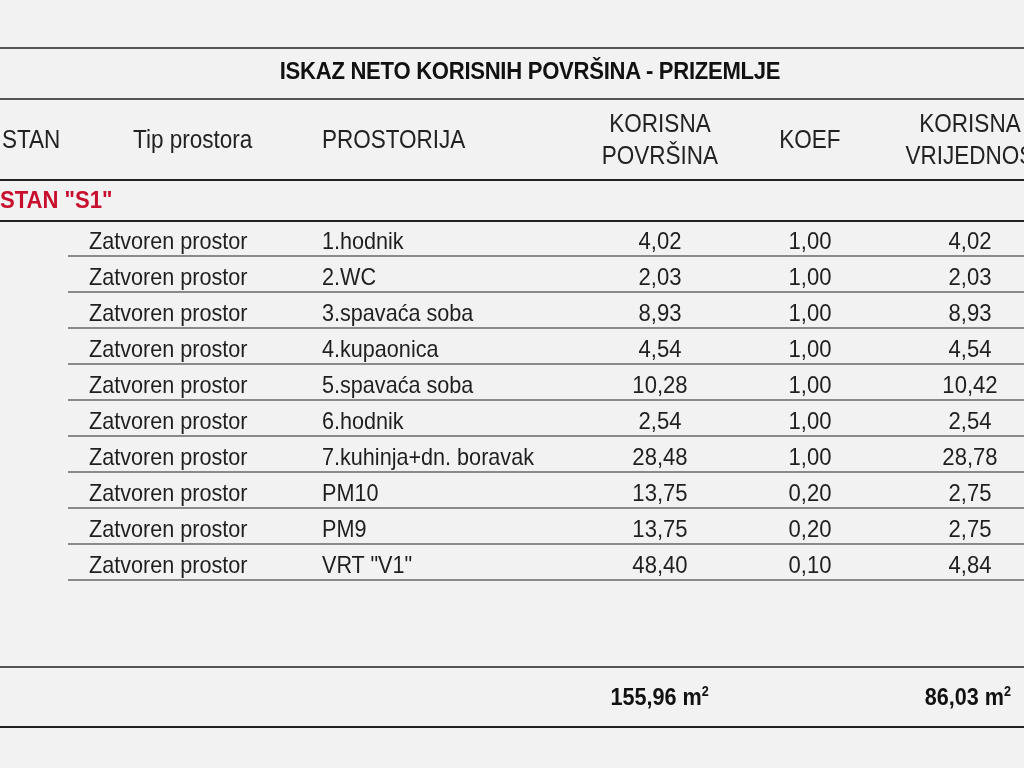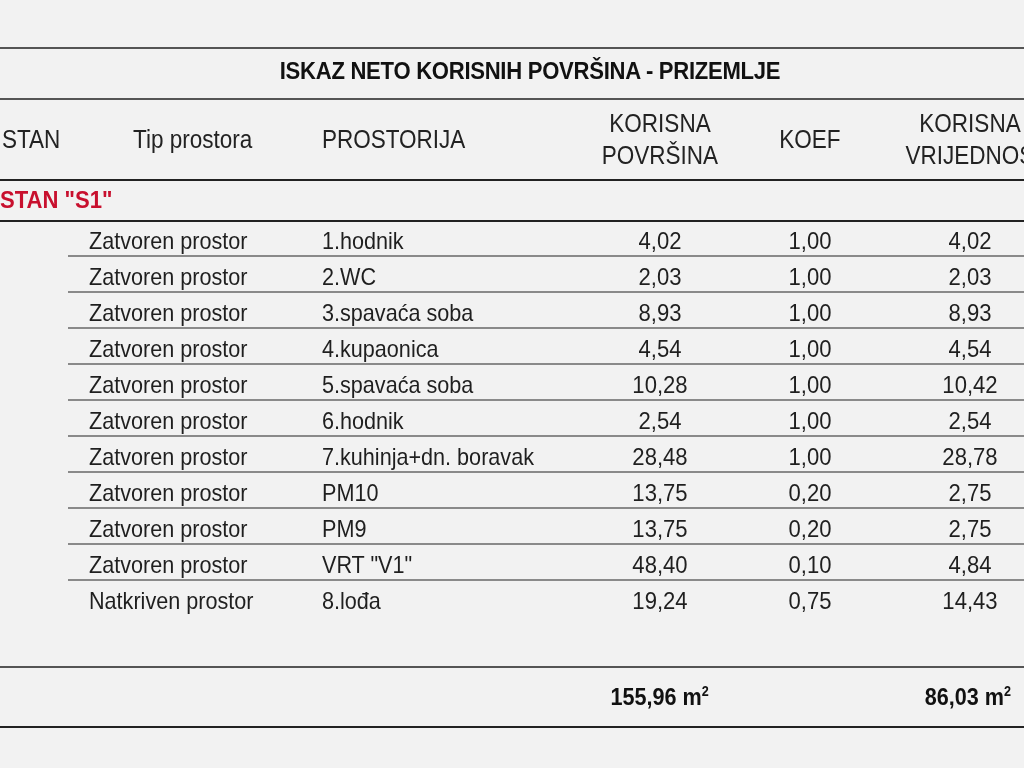--- a/index.html
+++ b/index.html
@@ -204,23 +204,16 @@
     <div class="divider"></div>
   </div>
   <div class="row">
     <span class="cell tip">Zatvoren prostor</span>
     <span class="cell room">VRT "V1"</span>
     <span class="cell area">48,40</span>
     <span class="cell koef">0,10</span>
     <span class="cell val">4,84</span>
     <div class="divider"></div>
   </div>
-  <div class="row">
-    <span class="cell tip">Natkriven prostor</span>
-    <span class="cell room">8.lođa</span>
-    <span class="cell area">19,24</span>
-    <span class="cell koef">0,75</span>
-    <span class="cell val">14,43</span>
-  </div>
 </div>
 
 <div class="total" style="left:605px;"><span>155,96 m</span><sup>2</sup></div>
 <div class="total" style="left:920px;"><span>86,03 m</span><sup>2</sup></div>
 
 </body></html>

